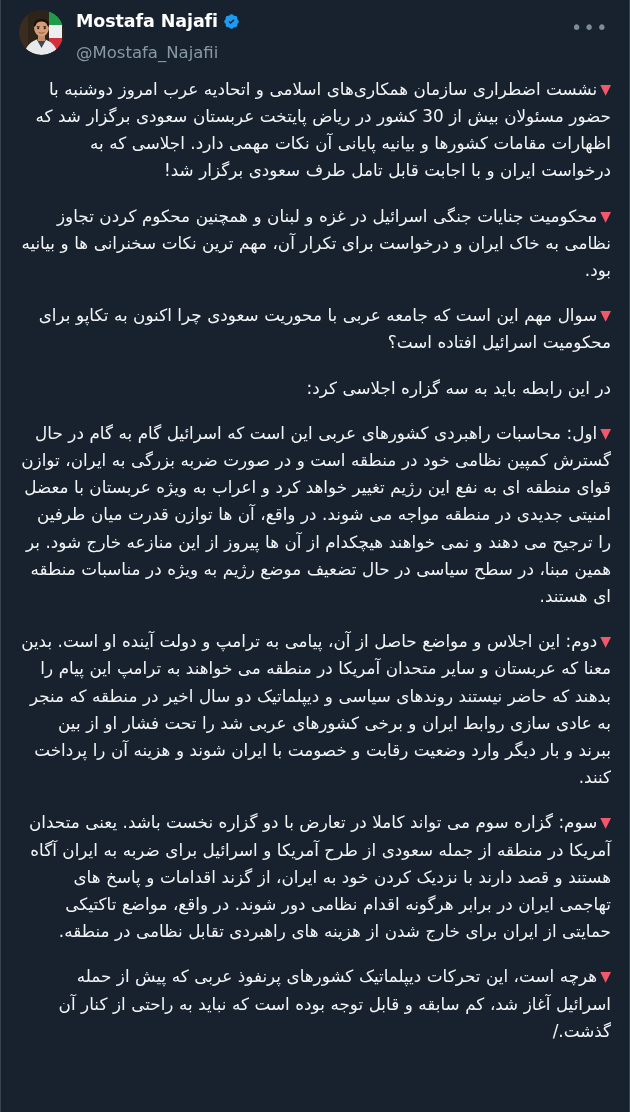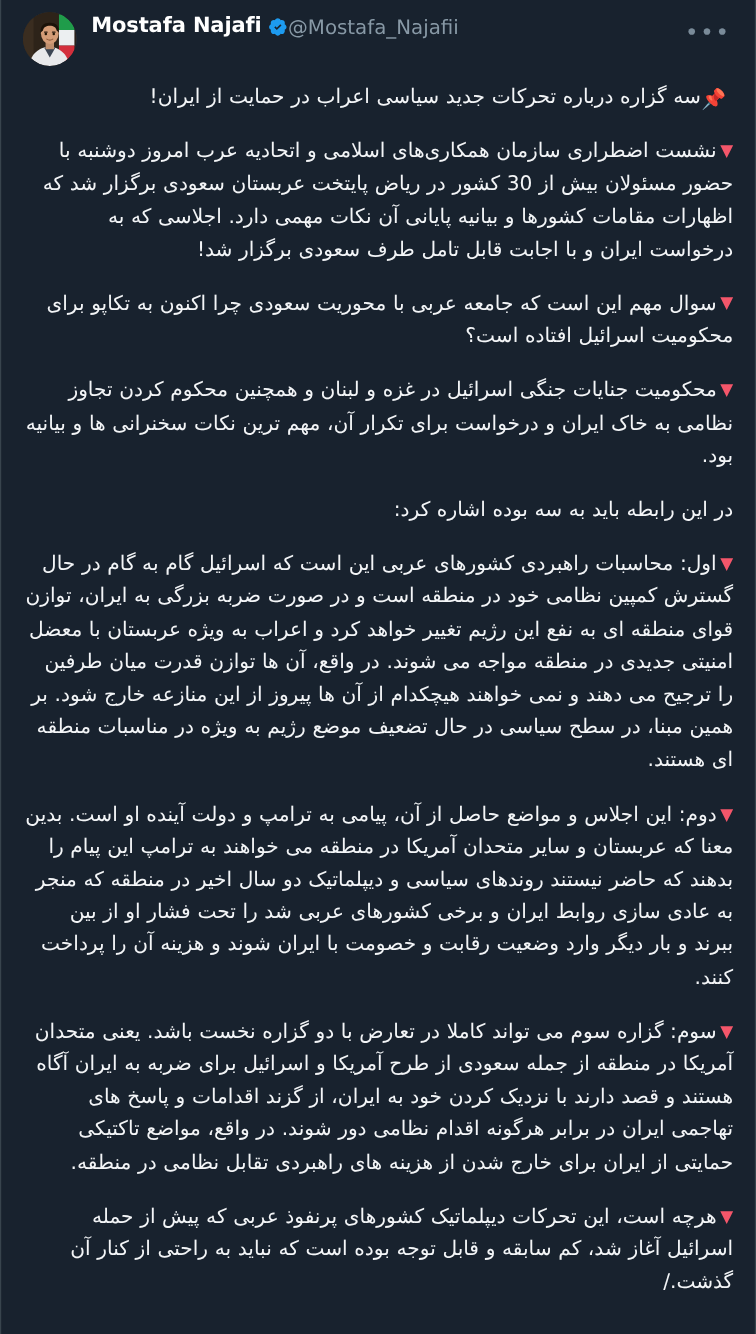--- a/index.html
+++ b/index.html
@@ -44,21 +44,21 @@
   .avatar {
     width: 45px;
     height: 45px;
     border-radius: 50%;
     overflow: hidden;
     display: block;
     background: #2b3742;
   }
   .identity {
     display: flex;
-    flex-direction: row;
+    flex-direction: column;
     flex: 1 1 auto;
     min-width: 0;
     padding-top: 1px;
   }
   .name-row {
     display: flex;
     align-items: center;
     gap: 5px;
     line-height: 1.15;
   }
@@ -72,21 +72,21 @@
   .verified-badge {
     display: inline-flex;
     width: 17px;
     height: 17px;
     flex: 0 0 auto;
   }
   .handle {
     font-size: 16.5px;
     color: #8899a6;
     line-height: 1.25;
-    margin-top: 2px;
+    margin-top: 12px;
     white-space: nowrap;
   }
   .more-menu {
     flex: 0 0 auto;
     color: #7a8b99;
     font-size: 19px;
     letter-spacing: 1.5px;
     line-height: 1;
     padding: 8px 4px 0 10px;
     user-select: none;
@@ -179,38 +179,35 @@
 
             <path d="M20 22.6 q2.5 1.6 5 0" stroke="#8e5a3c" stroke-width="0.9" fill="none" stroke-linecap="round"></path>
           </g>
         </svg>
       </span>
     </div>
   </div>
 
   <div class="tweet-body">
 
-    <p class="para">
-      <span class="pin">📌</span><span>سه گزاره درباره تحرکات جدید سیاسی اعراب در حمایت از ایران!</span>
-    </p>
 
     <p class="para">
       <span class="bullet">▼</span><span>نشست اضطراری سازمان همکاری‌های اسلامی و اتحادیه عرب امروز دوشنبه با حضور مسئولان بیش از 30 کشور در ریاض پایتخت عربستان سعودی برگزار شد که اظهارات مقامات کشورها و بیانیه پایانی آن نکات مهمی دارد. اجلاسی که به درخواست ایران و با اجابت قابل تامل طرف سعودی برگزار شد!</span>
     </p>
 
     <p class="para">
+      <span class="bullet">▼</span><span>محکومیت جنایات جنگی اسرائیل در غزه و لبنان و همچنین محکوم کردن تجاوز نظامی به خاک ایران و درخواست برای تکرار آن، مهم ترین نکات سخنرانی ها و بیانیه بود.</span>
+    </p>
+
+    <p class="para">
       <span class="bullet">▼</span><span>سوال مهم این است که جامعه عربی با محوریت سعودی چرا اکنون به تکاپو برای محکومیت اسرائیل افتاده است؟</span>
     </p>
 
     <p class="para">
-      <span class="bullet">▼</span><span>محکومیت جنایات جنگی اسرائیل در غزه و لبنان و همچنین محکوم کردن تجاوز نظامی به خاک ایران و درخواست برای تکرار آن، مهم ترین نکات سخنرانی ها و بیانیه بود.</span>
-    </p>
-
-    <p class="para">
-      <span>در این رابطه باید به سه بوده اشاره کرد:</span>
+      <span>در این رابطه باید به سه گزاره اجلاسی کرد:</span>
     </p>
 
     <p class="para">
       <span class="bullet">▼</span><span>اول: محاسبات راهبردی کشورهای عربی این است که اسرائیل گام به گام در حال گسترش کمپین نظامی خود در منطقه است و در صورت ضربه بزرگی به ایران، توازن قوای منطقه ای به نفع این رژیم تغییر خواهد کرد و اعراب به ویژه عربستان با معضل امنیتی جدیدی در منطقه مواجه می شوند. در واقع، آن ها توازن قدرت میان طرفین را ترجیح می دهند و نمی خواهند هیچکدام از آن ها پیروز از این منازعه خارج شود. بر همین مبنا، در سطح سیاسی در حال تضعیف موضع رژیم به ویژه در مناسبات منطقه ای هستند.</span>
     </p>
 
     <p class="para">
       <span class="bullet">▼</span><span>دوم: این اجلاس و مواضع حاصل از آن، پیامی به ترامپ و دولت آینده او است. بدین معنا که عربستان و سایر متحدان آمریکا در منطقه می خواهند به ترامپ این پیام را بدهند که حاضر نیستند روندهای سیاسی و دیپلماتیک دو سال اخیر در منطقه که منجر به عادی سازی روابط ایران و برخی کشورهای عربی شد را تحت فشار او از بین ببرند و بار دیگر وارد وضعیت رقابت و خصومت با ایران شوند و هزینه آن را پرداخت کنند.</span>
     </p>
 

